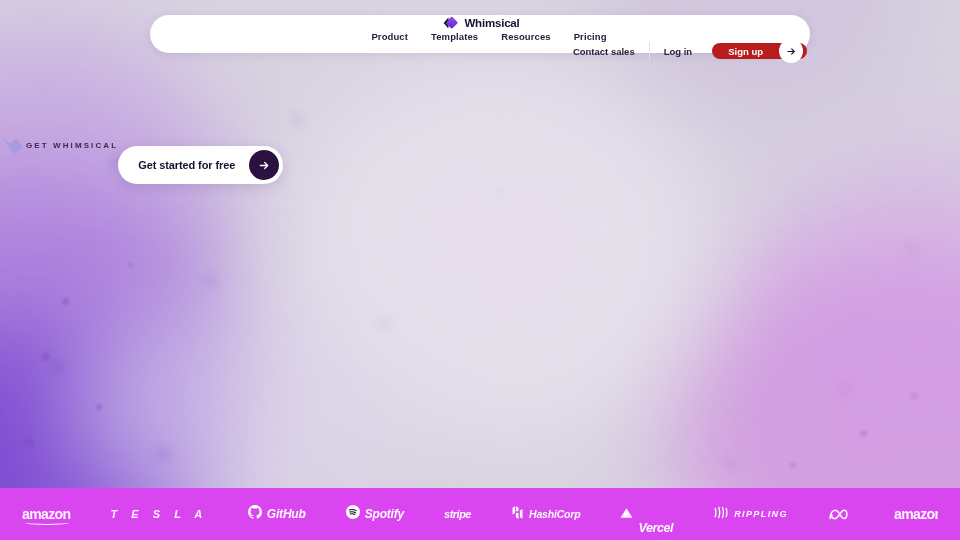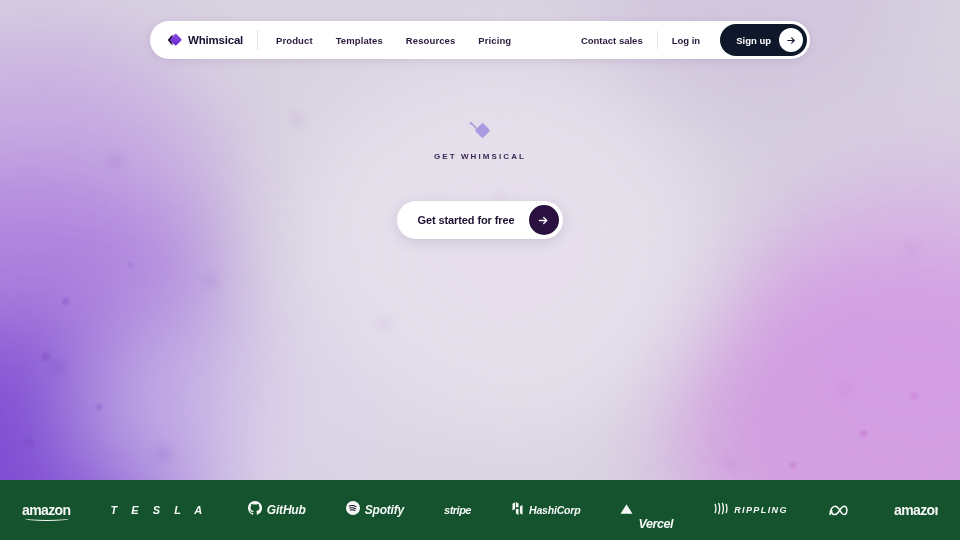--- a/index.html
+++ b/index.html
@@ -29,55 +29,56 @@
       radial-gradient(circle at 52% 36%, rgba(170,140,205,.10) 0 5px, transparent 6px);
     filter:blur(5px);
   }
   .speck {
     position:absolute; border-radius:50%;
     background:rgba(120,70,190,.35); filter:blur(1.2px);
   }
 
   
   #navbar {
-    position:absolute; left:150px; top:21px; width:660px; height:38px;
+    position:absolute; left:150px; top:15px; width:660px; height:38px;
     background:#ffffff; border-radius:19px;
     display:flex; align-items:center;
     box-shadow:0 2px 10px rgba(60,30,90,.10);
     z-index:20;
+    flex-direction:column;
   }
   .nav-brand { display:flex; align-items:center; gap:6px; padding:0 14px 0 16px; }
   .logo-mark { width:16px; height:16px; position:relative; flex:0 0 auto; }
   .logo-mark svg { display:block; }
   .brand-name { font-size:11.5px; font-weight:700; color:#1b1030; letter-spacing:-.2px; }
   .nav-divider { width:1px; height:20px; background:#e3e0e8; }
   .nav-links { display:flex; align-items:flex-start; gap:23px; padding-left:18px; }
   .nav-link {
     font-size:9.5px; font-weight:700; color:#2a1a3d; letter-spacing:.1px;
     cursor:pointer; white-space:nowrap;
   }
   .nav-right { margin-left:auto; display:flex; align-items:center; gap:0; padding-right:3px; }
   .nav-cta-text { font-size:9.5px; font-weight:700; color:#2a1a3d; cursor:pointer; white-space:nowrap; }
   .divider-v { width:1px; height:18px; background:#e3e0e8; margin:0 14px; }
   #signup-pill {
-    display:flex; align-items:center; gap:8px;
-    background:#0f172a; border-radius:17px; height:32px;
+    display:flex; align-items:center; gap:16px;
+    background:#b91c1c; border-radius:17px; height:16px;
     padding:0 4px 0 16px; margin-left:20px; cursor:pointer;
   }
   #signup-pill .label { font-size:9.5px; font-weight:700; color:#fff; white-space:nowrap; }
   .circle-arrow {
     width:24px; height:24px; border-radius:50%; background:#fff;
     display:flex; align-items:center; justify-content:center;
   }
   .circle-arrow svg { display:block; }
 
   
   #hero {
     position:absolute; left:0; right:0; top:120px;
-    display:flex; flex-direction:column; align-items:center;
+    display:flex; flex-direction:row; align-items:center;
     z-index:10;
   }
   #eyebrow-icon { margin-bottom:6px; }
   #eyebrow-text {
     font-size:8px; font-weight:700; letter-spacing:2.1px;
     color:#3a2a55; margin-bottom:14px;
   }
   #headline {
     text-align:center; font-weight:800; font-size:49px; line-height:.79;
     letter-spacing:-2.1px;
@@ -95,22 +96,22 @@
     box-shadow:0 3px 14px rgba(60,30,90,.14);
   }
   #cta-button .label { font-size:11px; font-weight:600; color:#1b1030; letter-spacing:-.1px; }
   .dark-circle {
     width:30px; height:30px; border-radius:50%; background:#2a1140;
     display:flex; align-items:center; justify-content:center;
   }
 
   
   #logo-bar {
-    position:absolute; left:0; right:0; bottom:0; height:60px;
-    background:#14532d; display:flex; 
+    position:absolute; left:0; right:0; bottom:0; height:52px;
+    background:#d946ef; display:flex; 
     z-index:20; overflow:hidden;
   }
   .logo-track {
     display:flex; align-items:center; width:100%;
     justify-content:space-between; padding:0 22px;
   }
   .cl { color:#fff; display:flex; align-items:center; gap:5px; flex:0 0 auto; opacity:.96; }
   .cl-txt { font-size:12px; font-weight:700; letter-spacing:-.2px; white-space:nowrap;font-style:italic; }
   .cl-amazon { font-size:14px; font-weight:700; letter-spacing:-.6px; position:relative; }
   .cl-amazon .swoosh {

